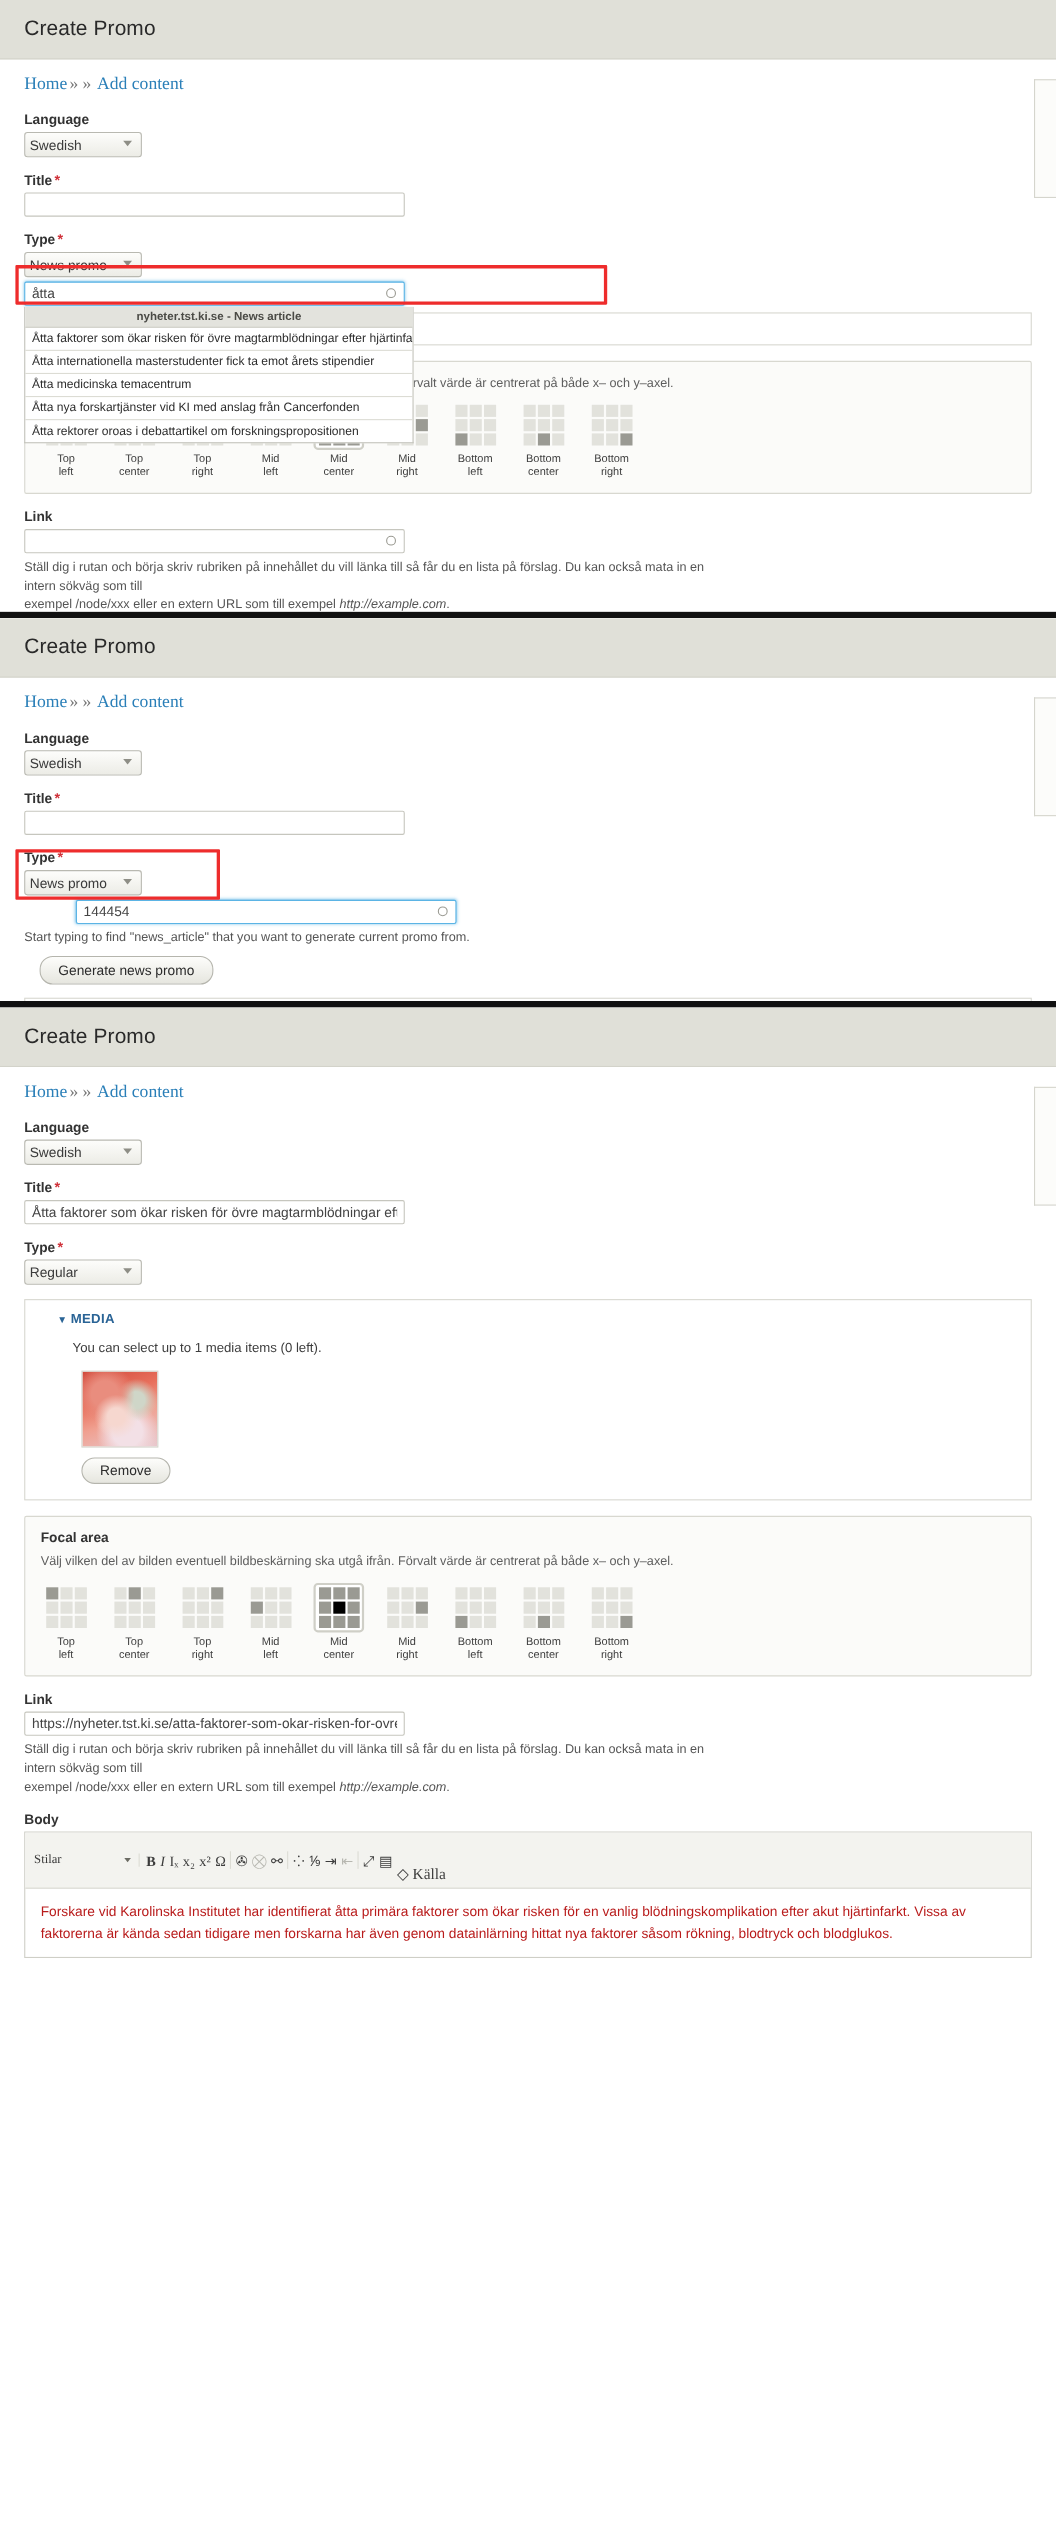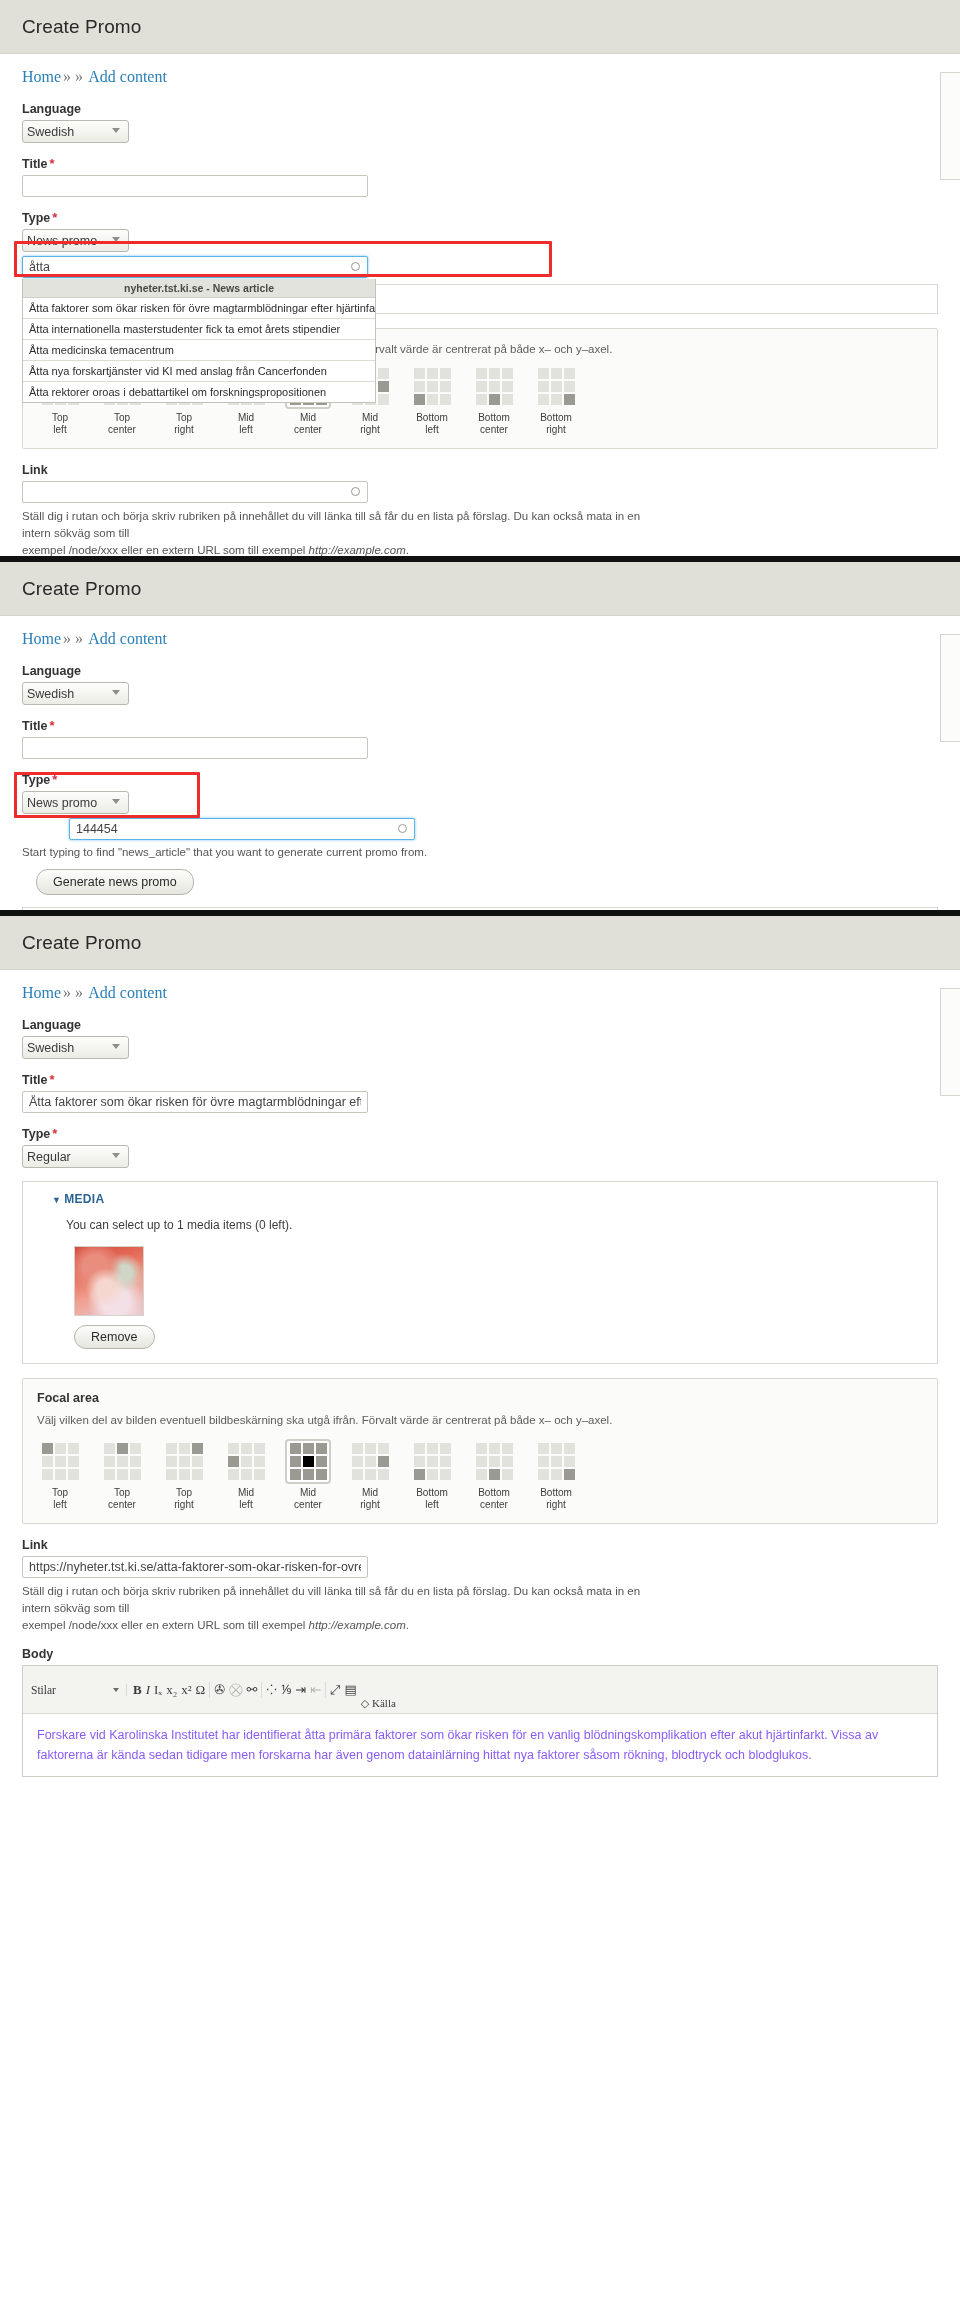--- a/index.html
+++ b/index.html
@@ -265,21 +265,21 @@
     border-left:3px solid transparent;
     border-right:3px solid transparent;
     border-top:4px solid #6b6b63;
   }
   .cke-btn { color:#3c3c3c; font-size:13px; line-height:1; white-space:nowrap; }
   .cke-btn.dim { color:#b7b7b0; }
   .cke-div { width:1px; height:16px; background:#dcdcd4; }
   .cke-body {
     padding:11px 14px;
     font-size:12.5px;
-    color:#8b5cf6;
+    color:#b91c1c;
     line-height:1.6;
     min-height:52px;
   }
 
   
   .rail {
     position:absolute;
     right:0;
     width:20px;
     border:1px solid #d5d5cd;
@@ -761,19 +761,19 @@
             <span class="cke-btn dim">⛒</span>
             <span class="cke-btn">⚯</span>
             <span class="cke-div"></span>
             <span class="cke-btn">⁘</span>
             <span class="cke-btn">⅑</span>
             <span class="cke-btn">⇥</span>
             <span class="cke-btn dim">⇤</span>
             <span class="cke-div"></span>
             <span class="cke-btn">⤢</span>
             <span class="cke-btn">▤</span>
-            <span class="cke-btn" style="font-size: 11px; margin-top: 28px;">◇ Källa</span>
+            <span class="cke-btn" style="font-size: 14px; margin-top: 28px;">◇ Källa</span>
           </div>
         <div class="cke-body">Forskare vid Karolinska Institutet har identifierat åtta primära faktorer som ökar risken för en vanlig blödningskomplikation efter akut hjärtinfarkt. Vissa av faktorerna är kända sedan tidigare men forskarna har även genom datainlärning hittat nya faktorer såsom rökning, blodtryck och blodglukos.</div>
       </div>
     </div>
   </div>
 </div>
 
 </body></html>

